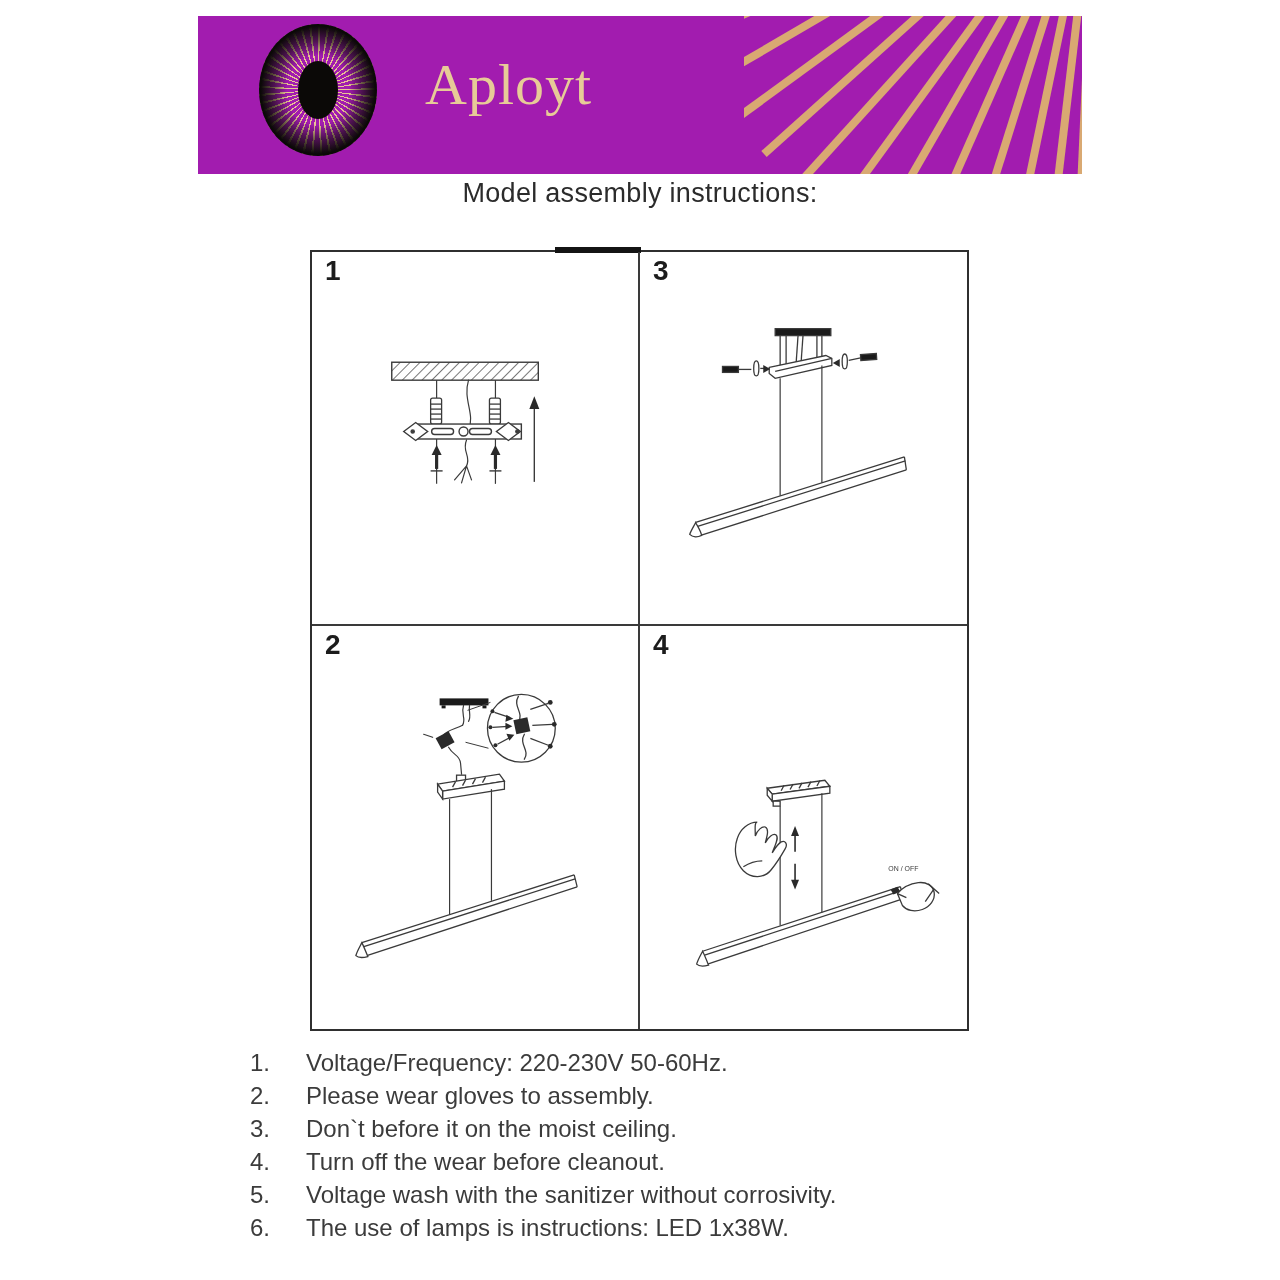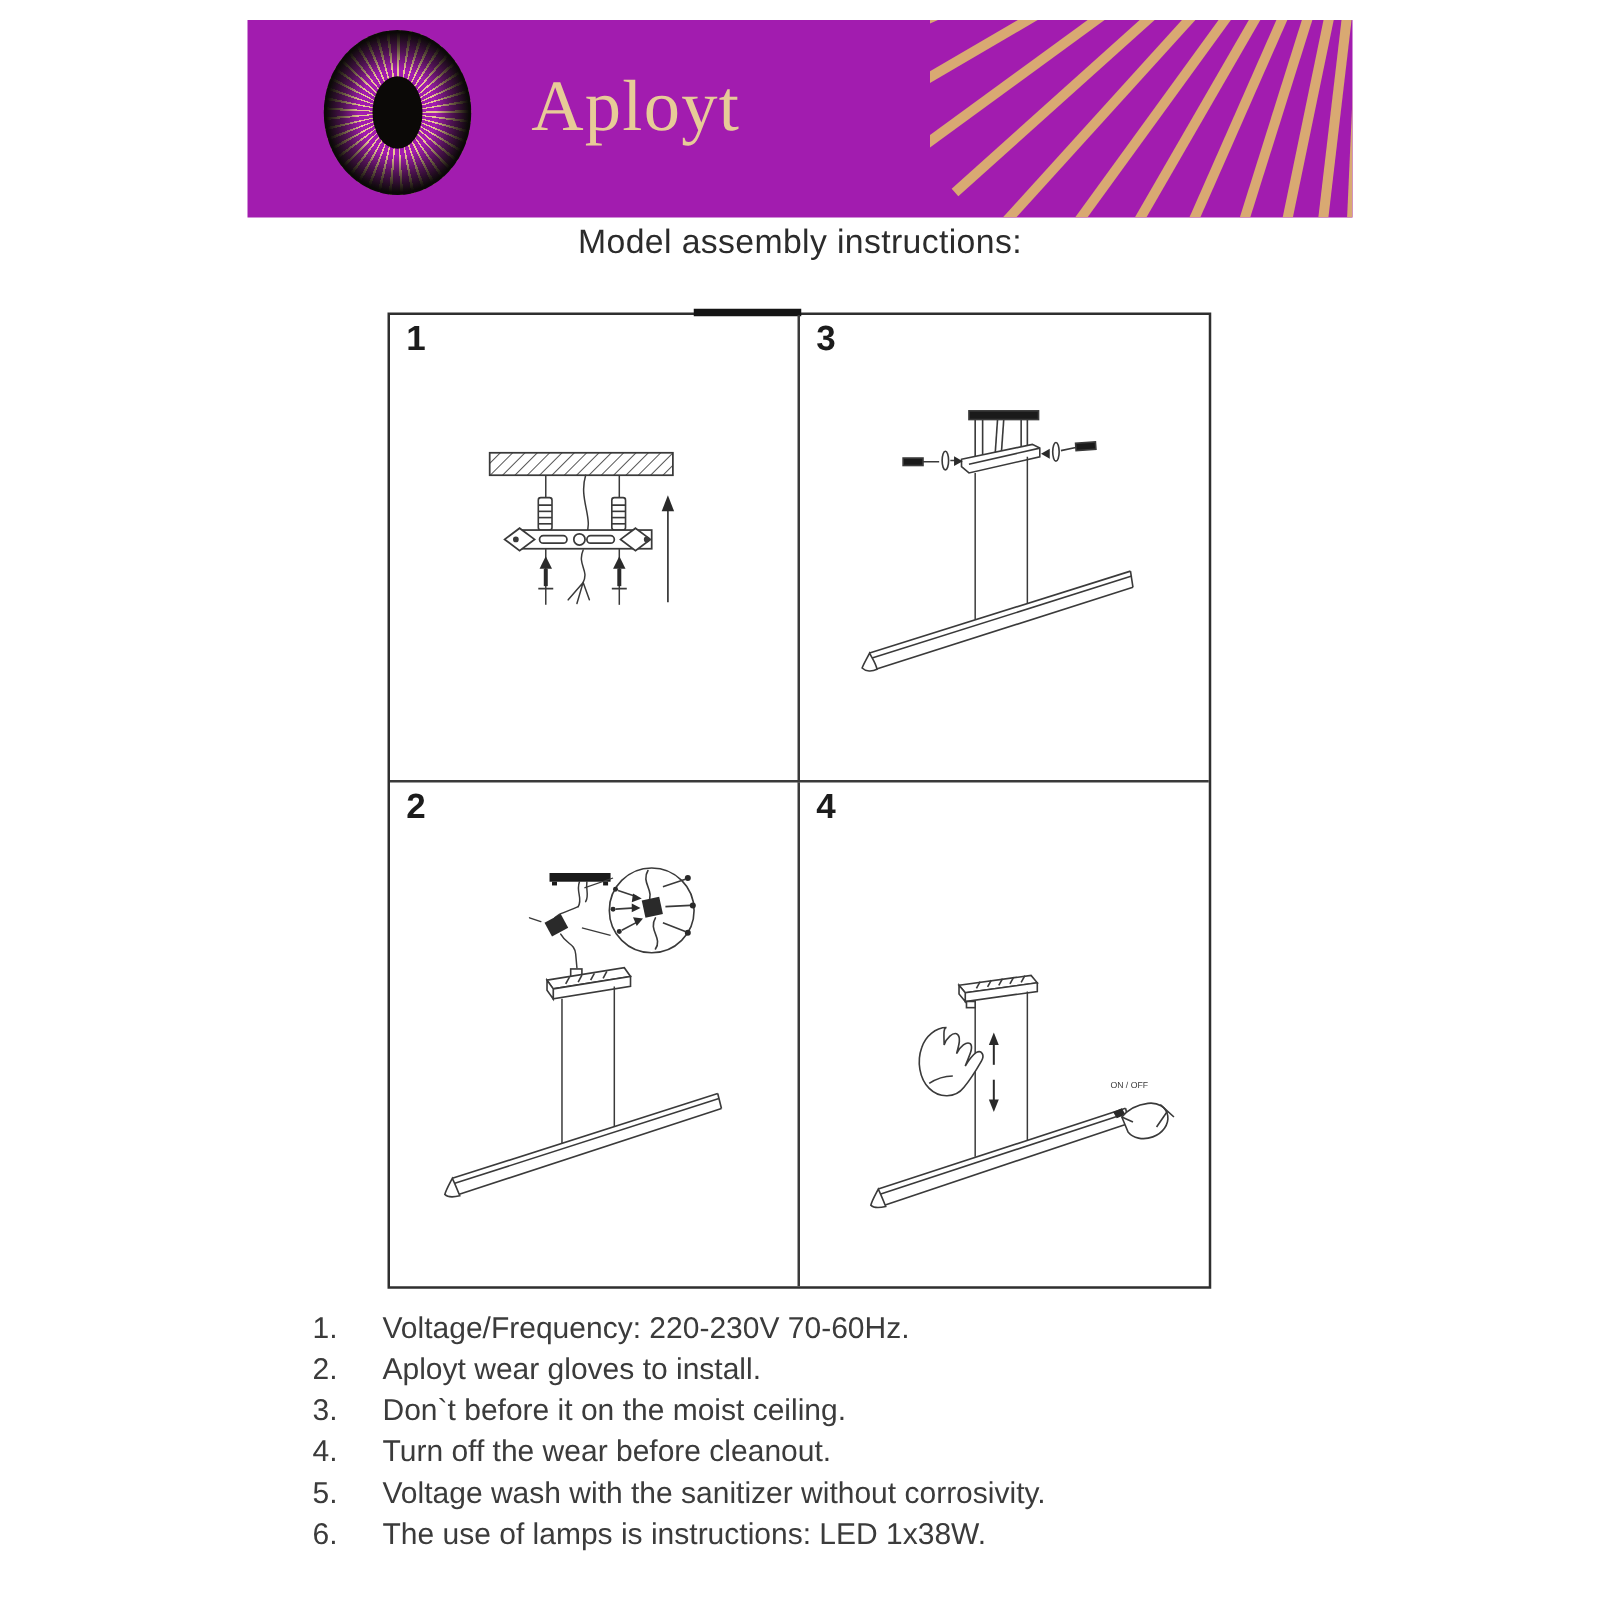--- a/index.html
+++ b/index.html
@@ -290,25 +290,25 @@
         <path d="M259,268 L268,272" fill="none"></path>
         <path d="M290,258 L301,268 M296,263 L287,276" fill="none"></path>
       </g>
     </svg>
   </div>
 </div>
 
 <div class="notes">
   <div class="note-row">
     <span class="note-num">1.</span>
-    <span class="note-text">Voltage/Frequency: 220-230V 70-60Hz.</span>
+    <span class="note-text">Voltage/Frequency: 220-230V 50-60Hz.</span>
   </div>
   <div class="note-row">
     <span class="note-num">2.</span>
-    <span class="note-text">Aployt wear gloves to install.</span>
+    <span class="note-text">Please wear gloves to assembly.</span>
   </div>
   <div class="note-row">
     <span class="note-num">3.</span>
     <span class="note-text">Don`t before it on the moist ceiling.</span>
   </div>
   <div class="note-row">
     <span class="note-num">4.</span>
     <span class="note-text">Turn off the wear before cleanout.</span>
   </div>
   <div class="note-row">

